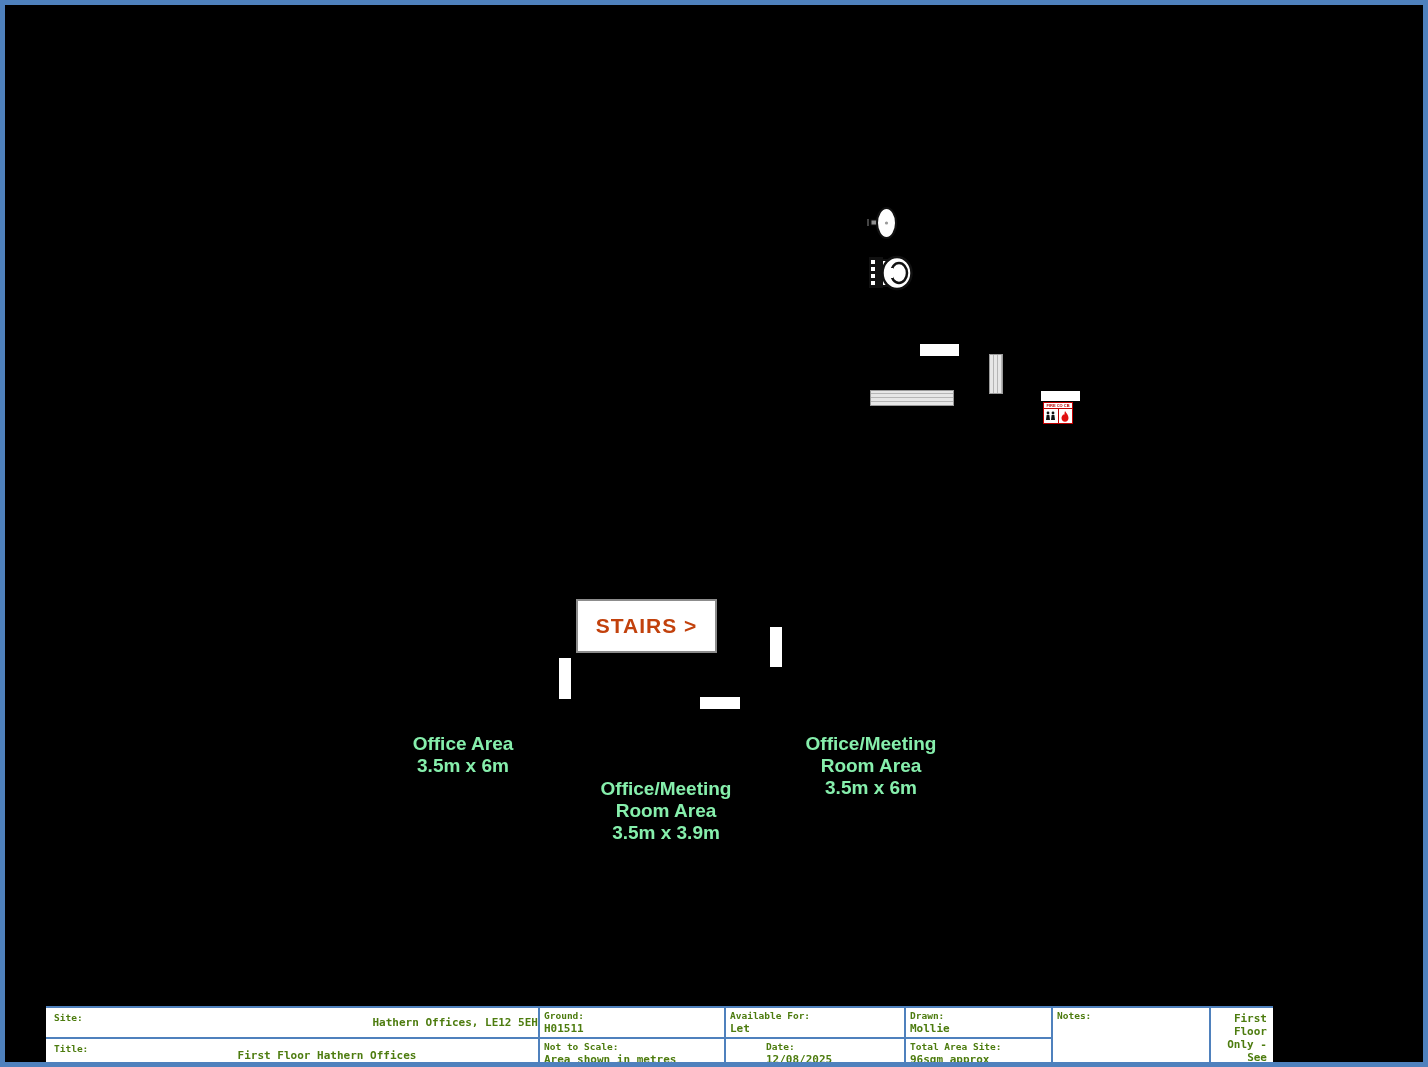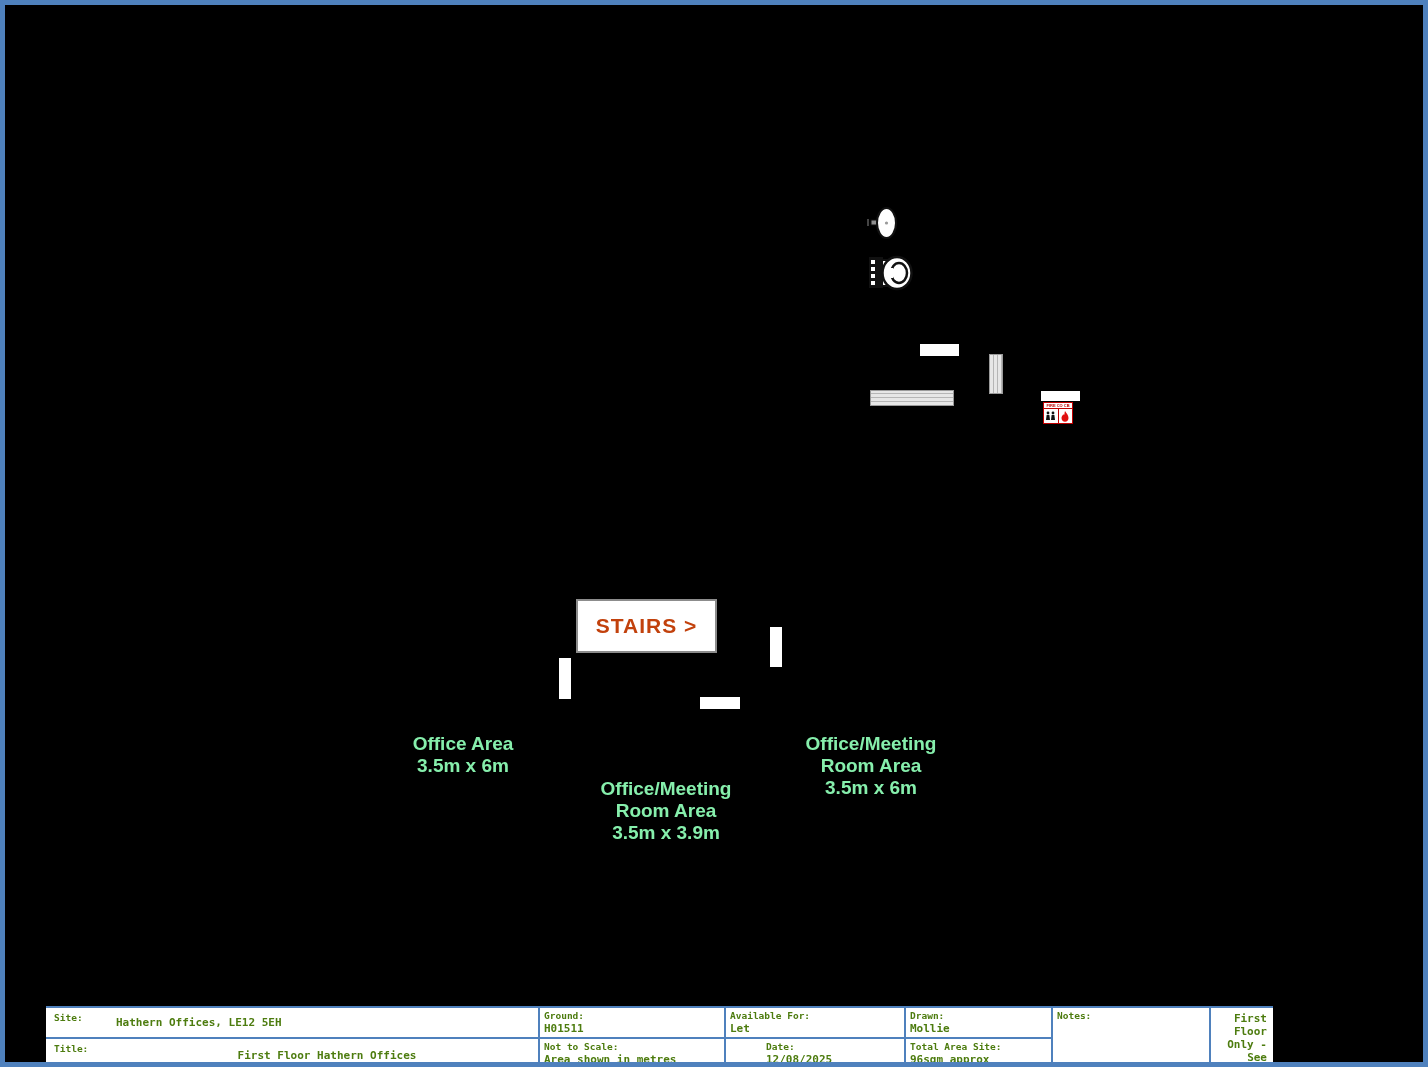--- a/index.html
+++ b/index.html
@@ -66,21 +66,21 @@
     padding-top:2px;
     box-sizing:border-box;
     font-family:"DejaVu Sans Mono", monospace;
     color:#4d7c0f;
     margin-left:36px;
   }
   .cell{background:#fff;position:relative;overflow:hidden;box-sizing:border-box;}
   .cell .lbl{font-size:9.5px;font-weight:bold;display:block;padding:2px 0 0 4px;white-space:nowrap;}
   .cell .val{font-size:11px;font-weight:bold;display:block;padding:1px 0 0 4px;white-space:nowrap;}
   .cell.wide .lbl{position:absolute;top:2px;left:4px;}
-  .cell.site .val{padding:8px 0 0 70px;}
+  .cell.site .val{padding:8px 0 0 70px;text-align:right;}
   .cell.titlecell .val{padding:10px 0 0 70px;border-radius:6px;}
   .cell.span2{grid-row:1 / span 2;}
   .cell.notes-text .val{white-space:normal;line-height:13px;padding:4px 6px 0 6px;text-align:right;}
 </style>
 </head>
 <body>
 
 <div class="page">
 
   <svg class="abs" style="left:855px;top:195px;" width="60" height="95" viewBox="0 0 60 95">

